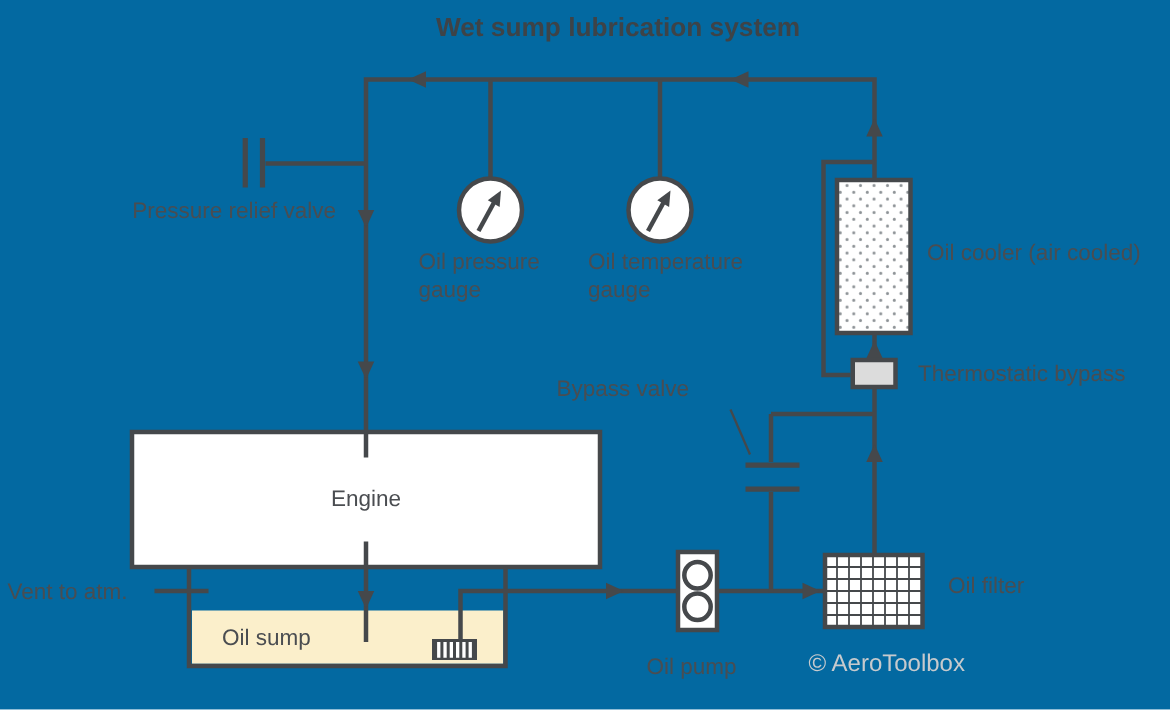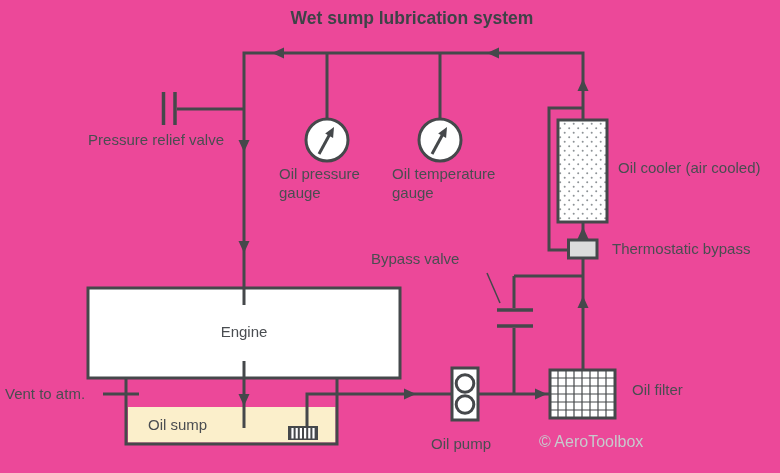--- a/index.html
+++ b/index.html
@@ -1,16 +1,16 @@
 <!DOCTYPE html>
 <html><head>
 <meta charset="utf-8">
 <style>
   html,body{margin:0;padding:0;background:#ffffff;}
-  .page{width:780px;height:473px;background:#ec4899;position:relative;overflow:hidden;}
+  .page{width:780px;height:473px;background:#0369a1;position:relative;overflow:hidden;}
   svg{display:block;}
   text{font-family:"Liberation Sans", sans-serif;fill:#4A4D51;}
   .label{font-size:15px;}
   .title{font-size:17.5px;font-weight:bold;fill:#3E4347;}
   .watermark{font-size:16px;fill:#C7CACD;}
   .pipe{stroke:#45484B;stroke-width:3;fill:none;}
   .pipe-thick{stroke:#45484B;stroke-width:3.5;fill:none;}
   .thin{stroke:#45484B;stroke-width:1.5;fill:none;}
   .sym{fill:#45484B;}
   .boxed{fill:#ffffff;stroke:#45484B;stroke-width:3;}

